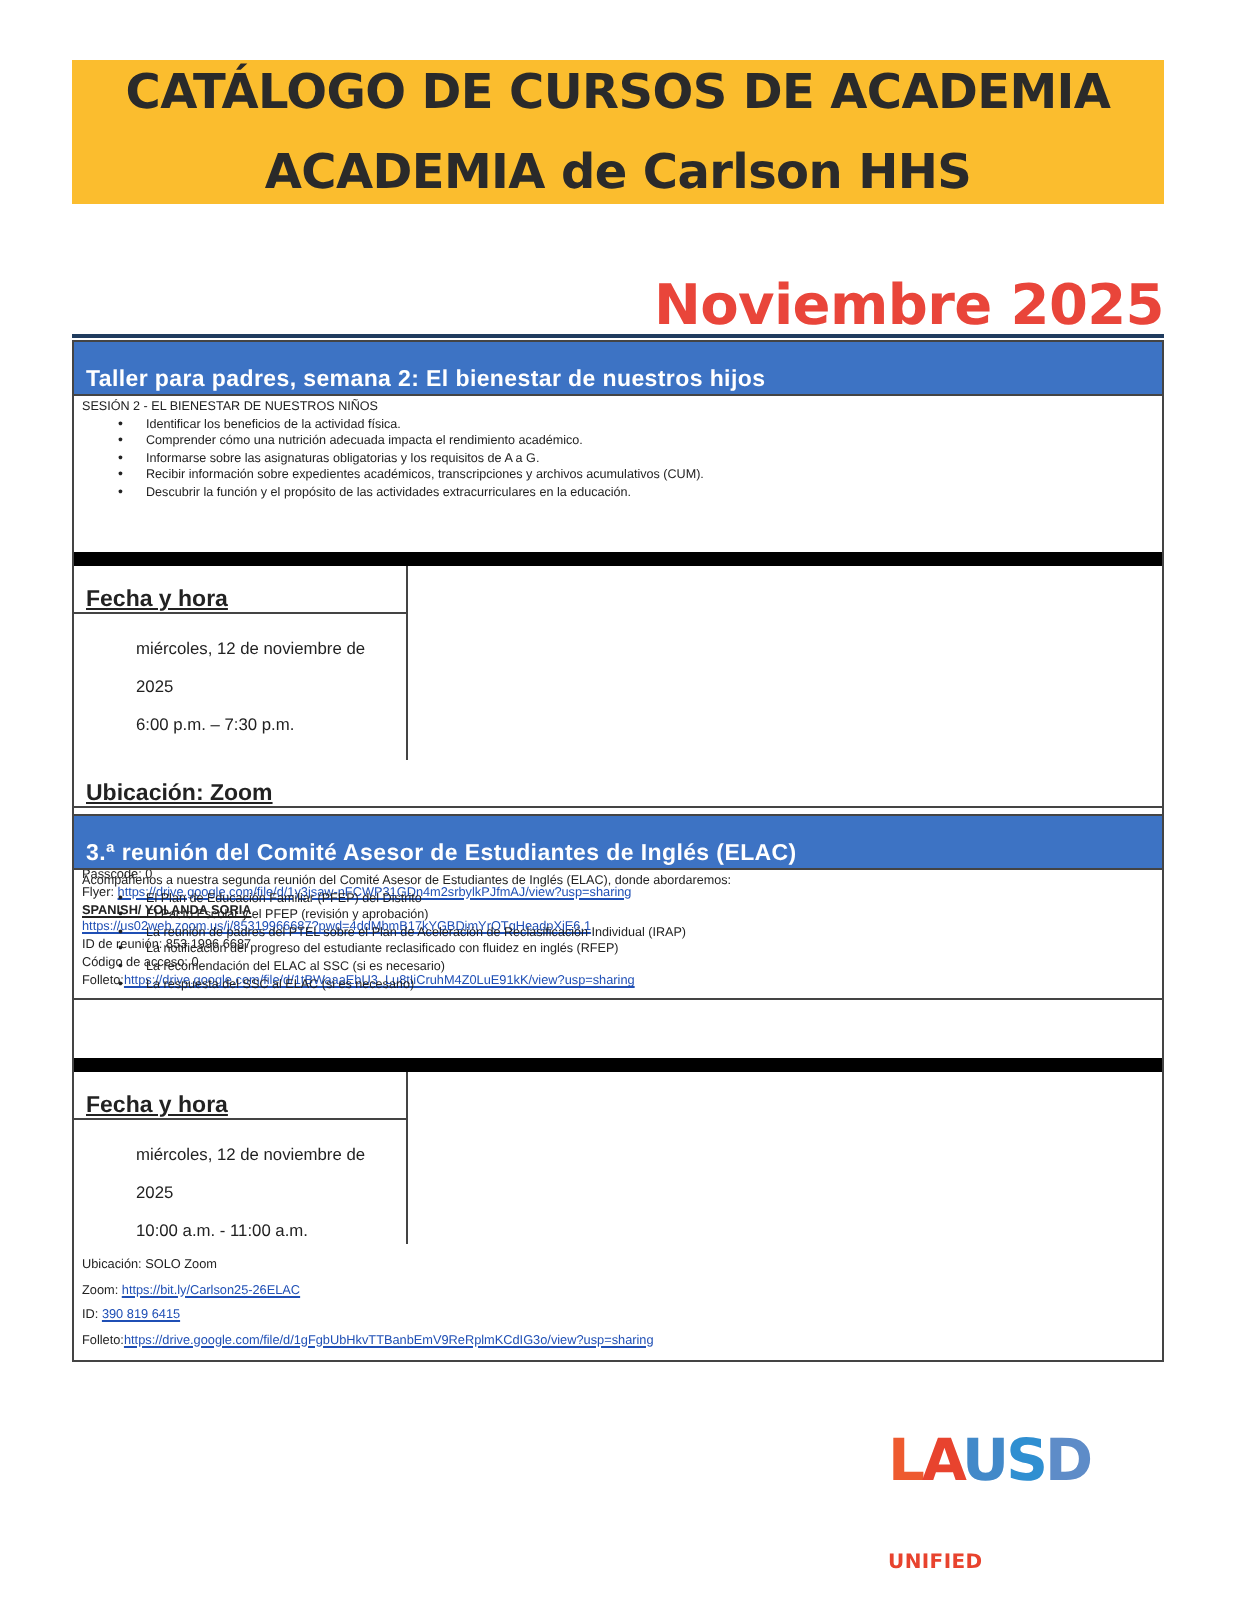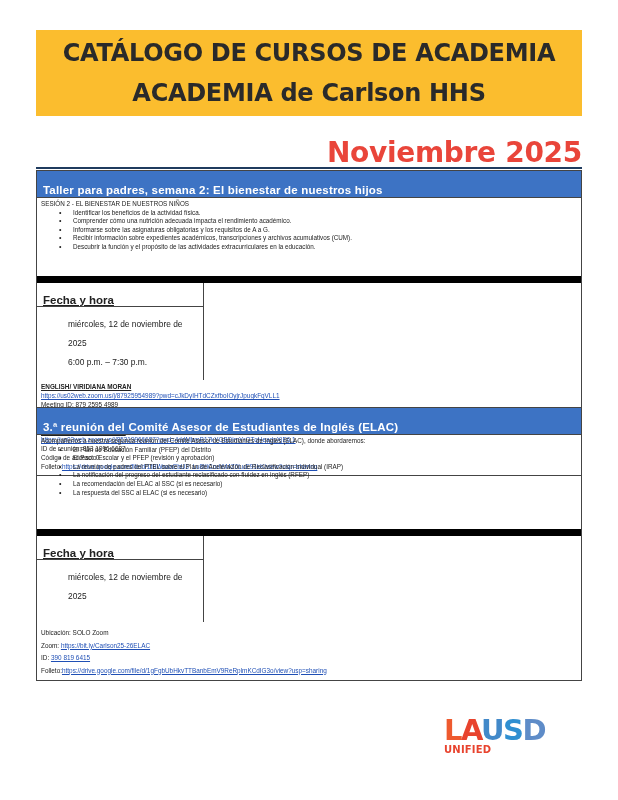--- a/index.html
+++ b/index.html
@@ -1,20 +1,20 @@
 <!DOCTYPE html>
 <html><head>
 <meta charset="utf-8">
 <style>
   * { box-sizing: border-box; margin: 0; padding: 0; }
   html, body { width: 618px; height: 800px; background: #ffffff; overflow: hidden; }
   body { position: relative; font-family: "Liberation Sans", sans-serif; color: #222; }
 
   .banner {
-    position: absolute; left: 36px; top: 30px; width: 546px; height: 86px;
+    position: absolute; left: 36px; top: 30px; width: 546px; height: 72px;
     background: #fbbd2e;
     display: flex; flex-direction: column; align-items: center; justify-content: center;
   }
   .banner .line {
     font-family: "DejaVu Sans", sans-serif; font-weight: bold;
     font-size: 24px; color: #2a2a2a; letter-spacing: -0.3px; line-height: 40px;
   }
   .month {
     position: absolute; left: 36px; top: 136px; width: 546px; text-align: right;
     font-family: "DejaVu Sans", sans-serif; font-weight: bold; font-size: 28px;
@@ -52,21 +52,21 @@
 
   .logo {
     position: absolute; left: 444px; top: 716px; width: 134px; height: 44px;
   }
   .logo .big { font-family: "DejaVu Sans", sans-serif; font-weight: bold; font-size: 29px; letter-spacing: -1.5px; line-height: 29px; }
   .logo .l { color: #ee5a2f; }
   .logo .a { color: #e8432e; }
   .logo .u { color: #4289c9; }
   .logo .s { color: #2f8fd1; }
   .logo .d { color: #5e8cc8; }
-  .logo .unified { font-family: "DejaVu Sans", sans-serif; font-weight: bold; font-size: 10px; color: #e8432e; line-height: 10px; letter-spacing: 0.2px; }
+  .logo .unified { font-family: "DejaVu Sans", sans-serif; font-weight: bold; font-size: 10px; color: #e8432e; line-height: 10px; letter-spacing: 0.2px; margin-top: 32px; }
 </style>
 </head>
 <body>
 
 <div class="banner">
   <div class="line">CATÁLOGO DE CURSOS DE ACADEMIA</div>
   <div class="line">ACADEMIA de Carlson HHS</div>
 </div>
 <div class="month">Noviembre 2025</div>
 <div class="rule"></div>
@@ -85,20 +85,21 @@
   </div>
   <div class="grid">
     <div class="col-left">
       <div class="col-head">Fecha y hora</div>
       <div class="col-body-left">
         <div>miércoles, 12 de noviembre de 2025</div>
         <div>6:00 p.m. – 7:30 p.m.</div>
       </div>
     </div>
     <div class="col-right">
+      <div class="col-head">Ubicación: Zoom</div>
       <div class="col-body-right">
         <div class="hdr">ENGLISH/ VIRIDIANA MORAN</div>
         <div class="link">https://us02web.zoom.us/j/87925954989?pwd=cJkDyIHTdCZxfboIOyjrJpugkFqVLL1</div>
         <div>Meeting ID: 879 2595 4989</div>
         <div>Passcode: 0</div>
         <div><span>Flyer: </span><span class="link">https://drive.google.com/file/d/1y3jsaw-nFCWP31GDn4m2srbylkPJfmAJ/view?usp=sharing</span></div>
         <div class="hdr">SPANISH/ YOLANDA SORIA</div>
         <div class="link">https://us02web.zoom.us/j/85319966687?pwd=4ddMbmB17kYGBDimYrOTqHeadpXjE6.1</div>
         <div>ID de reunión: 853 1996 6687</div>
         <div>Código de acceso: 0</div>
@@ -119,20 +120,21 @@
       <li>La notificación del progreso del estudiante reclasificado con fluidez en inglés (RFEP)</li>
       <li>La recomendación del ELAC al SSC (si es necesario)</li>
       <li>La respuesta del SSC al ELAC (si es necesario)</li>
     </ul>
   </div>
   <div class="grid">
     <div class="col-left">
       <div class="col-head">Fecha y hora</div>
       <div class="col-body-left" style="height:62px;">
         <div>miércoles, 12 de noviembre de 2025</div>
+        <div>10:00 a.m. - 11:00 a.m.</div>
       </div>
     </div>
     <div class="col-right">
       <div class="col-body-right sp" style="padding-top:5px;">
         <div>Ubicación: SOLO Zoom</div>
         <div><span>Zoom: </span><span class="link">https://bit.ly/Carlson25-26ELAC</span></div>
         <div><span>ID: </span><span class="link">390 819 6415</span></div>
         <div><span>Folleto:</span><span class="link">https://drive.google.com/file/d/1gFgbUbHkvTTBanbEmV9ReRplmKCdIG3o/view?usp=sharing</span></div>
       </div>
     </div>

